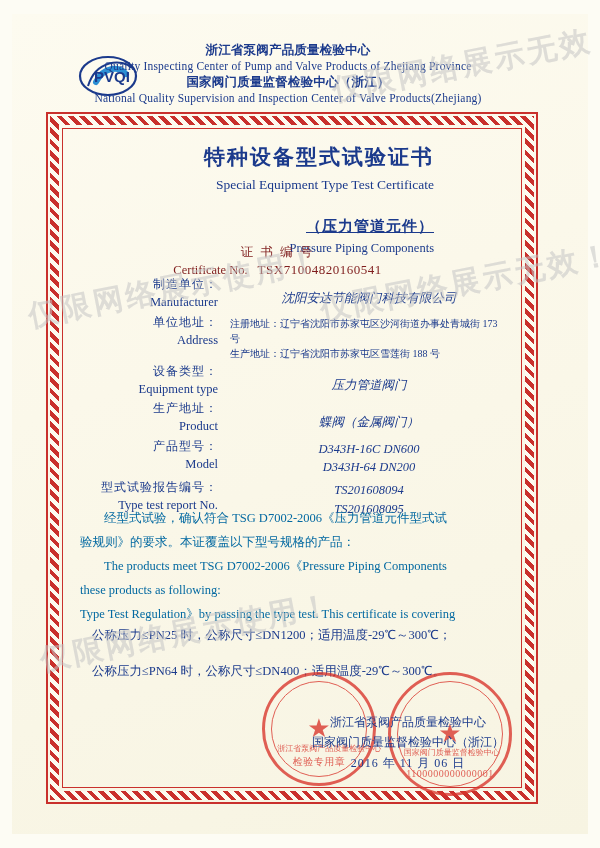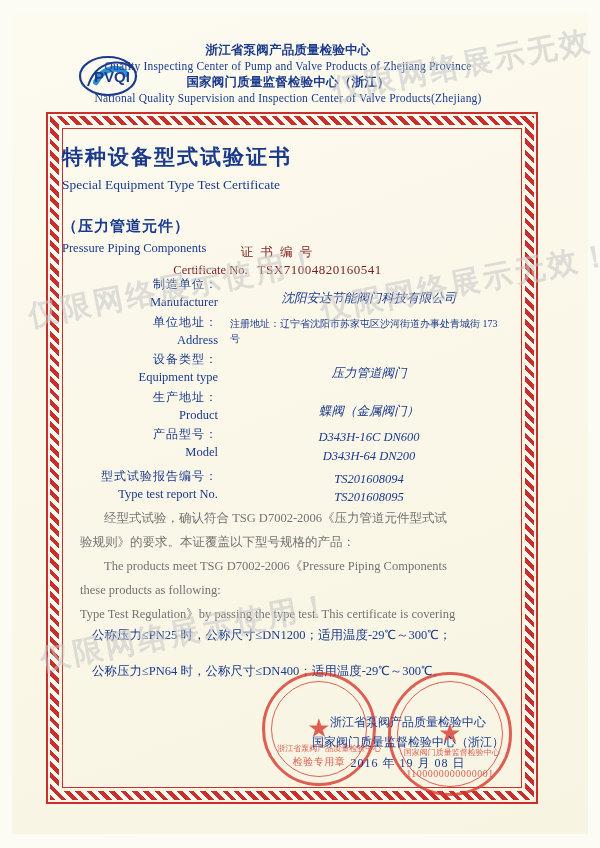--- a/index.html
+++ b/index.html
@@ -84,39 +84,40 @@
     border: 1px solid #c9302c;
     box-sizing: border-box;
   }
 
   
   .titles {
     position: absolute;
     left: 62px;
     top: 142px;
     width: 372px;
-    text-align: left;
+    text-align: right;
     color: #1b3a8c;
   }
   .t-cn {
     font-size: 21px;
     font-weight: bold;
     letter-spacing: 2px;
     line-height: 1.5;
   }
   .t-en {
     font-size: 13.5px;
     line-height: 1.6;
   }
   .sub-cn {
     font-size: 15px;
     font-weight: bold;
     letter-spacing: 1px;
     margin-top: 20px;
     line-height: 1.5;
+    text-decoration: underline;
   }
   .sub-en {
     font-size: 12.5px;
     line-height: 1.6;
   }
 
   
   .certno {
     position: absolute;
     left: 62px;
@@ -184,21 +185,21 @@
     line-height: 1.5;
   }
   .field.center .val { text-align: center; font-style: italic; }
 
   
   .body-txt {
     position: absolute;
     left: 80px;
     top: 508px;
     width: 424px;
-    color: #737373;
+    color: #0369a1;
     font-size: 12.5px;
     line-height: 1.75;
   }
   .body-txt p { margin: 0 0 2px 0; }
   .body-txt .indent { text-indent: 24px; }
   .body-txt .en { font-size: 12.5px; }
   .spec {
     position: absolute;
     left: 80px;
     top: 612px;
@@ -351,20 +352,21 @@
       <div class="val">沈阳安达节能阀门科技有限公司</div>
     </div>
 
     <div class="field">
       <div class="lbl">
         <span class="cn">单位地址：</span>
         <span class="en">Address</span>
       </div>
       <div class="val two">
         <span class="sm">注册地址：辽宁省沈阳市苏家屯区沙河街道办事处青城街 173 号</span>
+        <span class="sm">生产地址：辽宁省沈阳市苏家屯区雪莲街 188 号</span>
       </div>
     </div>
 
     <div class="field center">
       <div class="lbl">
         <span class="cn">设备类型：</span>
         <span class="en">Equipment type</span>
       </div>
       <div class="val">压力管道阀门</div>
     </div>
@@ -428,20 +430,20 @@
     <div class="stamp-text">
       <span style="transform: rotate(-106deg) translate(0, -48px) rotate(106deg);">国家阀门质量监督检验中心</span>
     </div>
     <div class="star">★</div>
     <div class="stamp-bottom">1100000000000001</div>
   </div>
 
   <div class="sig">
     <div>浙江省泵阀产品质量检验中心</div>
     <div>国家阀门质量监督检验中心（浙江）</div>
-    <div class="date">2016 年 19 月 08 日</div>
+    <div class="date">2016 年 11 月 06 日</div>
   </div>
 
   <div class="wm wm1">仅限网络展示使用！</div>
   <div class="wm wm2">仅限网络展示无效！</div>
   <div class="wm wm3">仅限网络展示使用！</div>
   <div class="wm wm4">仅限网络展示无效！</div>
 </div>
 
 </body></html>

